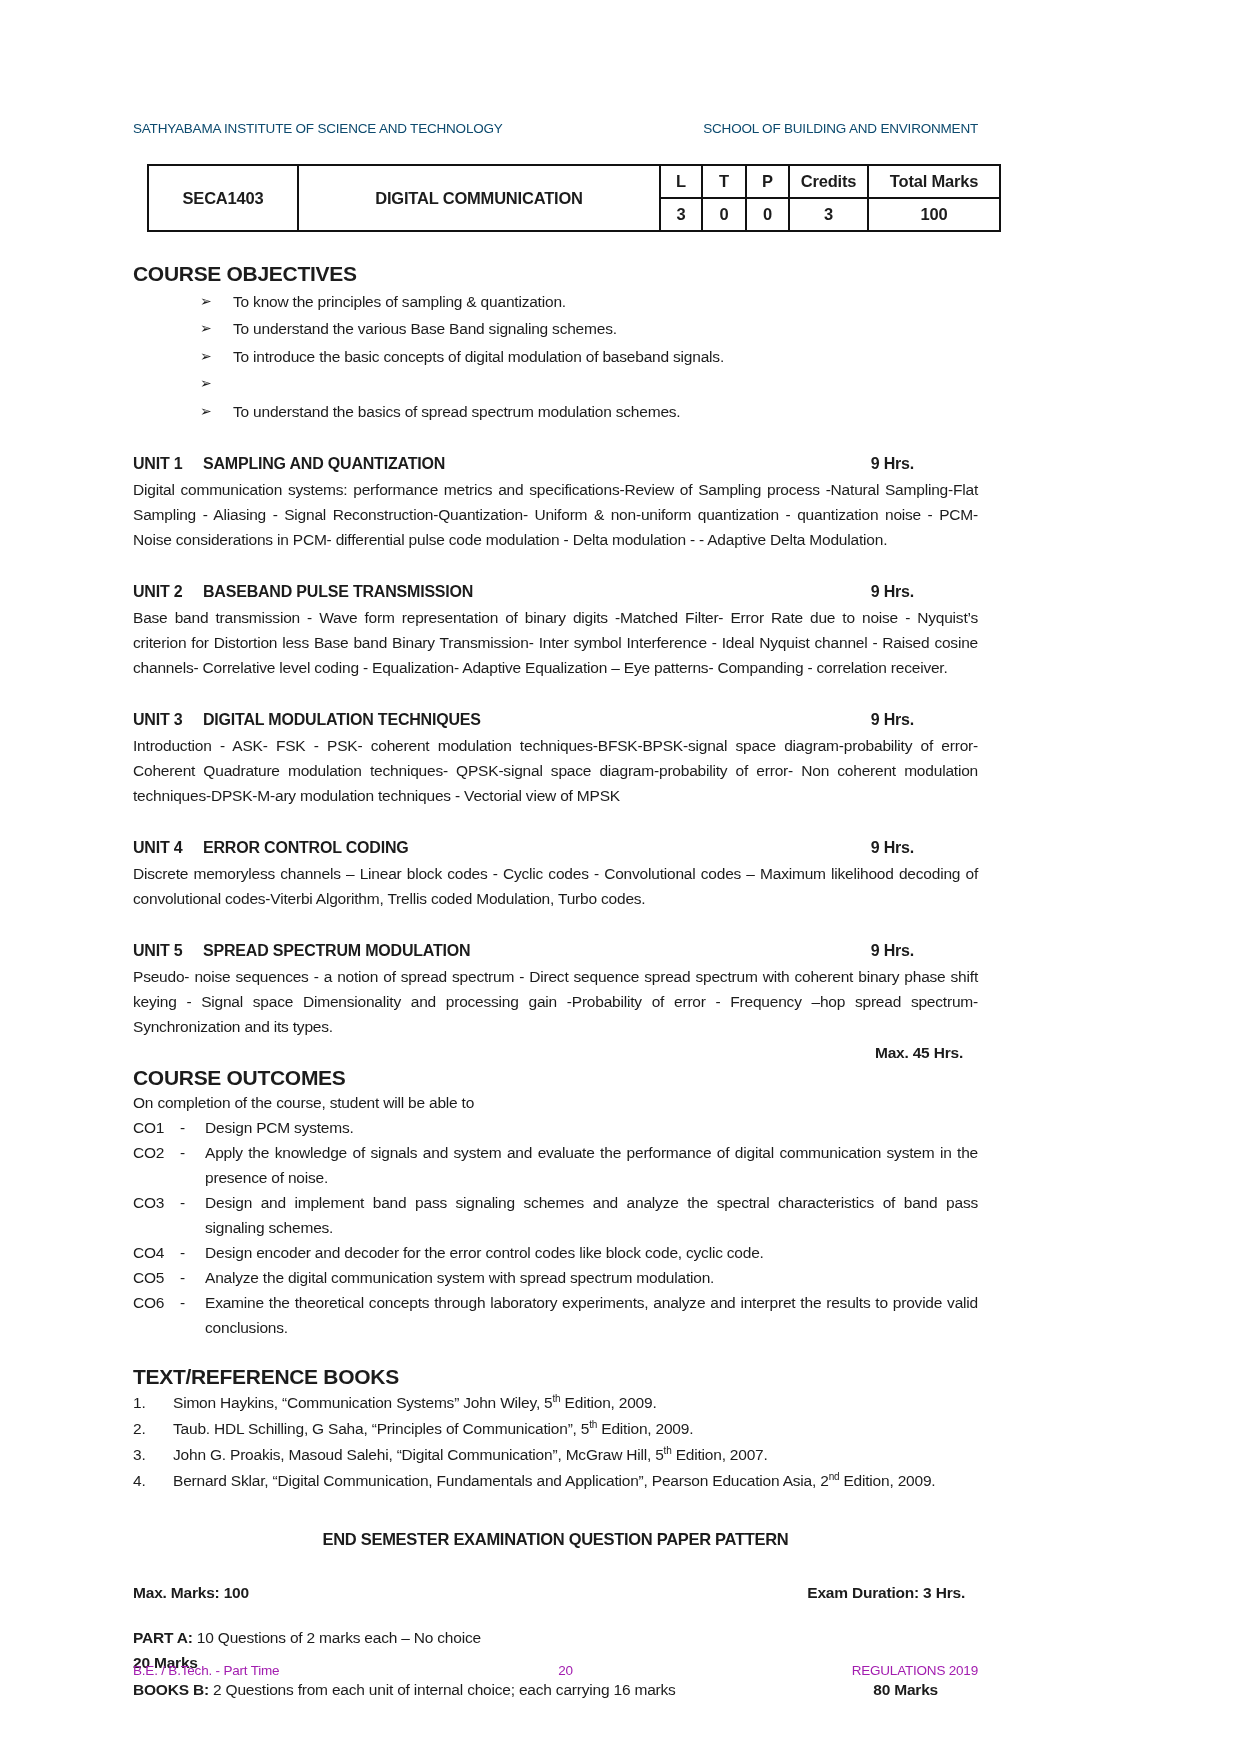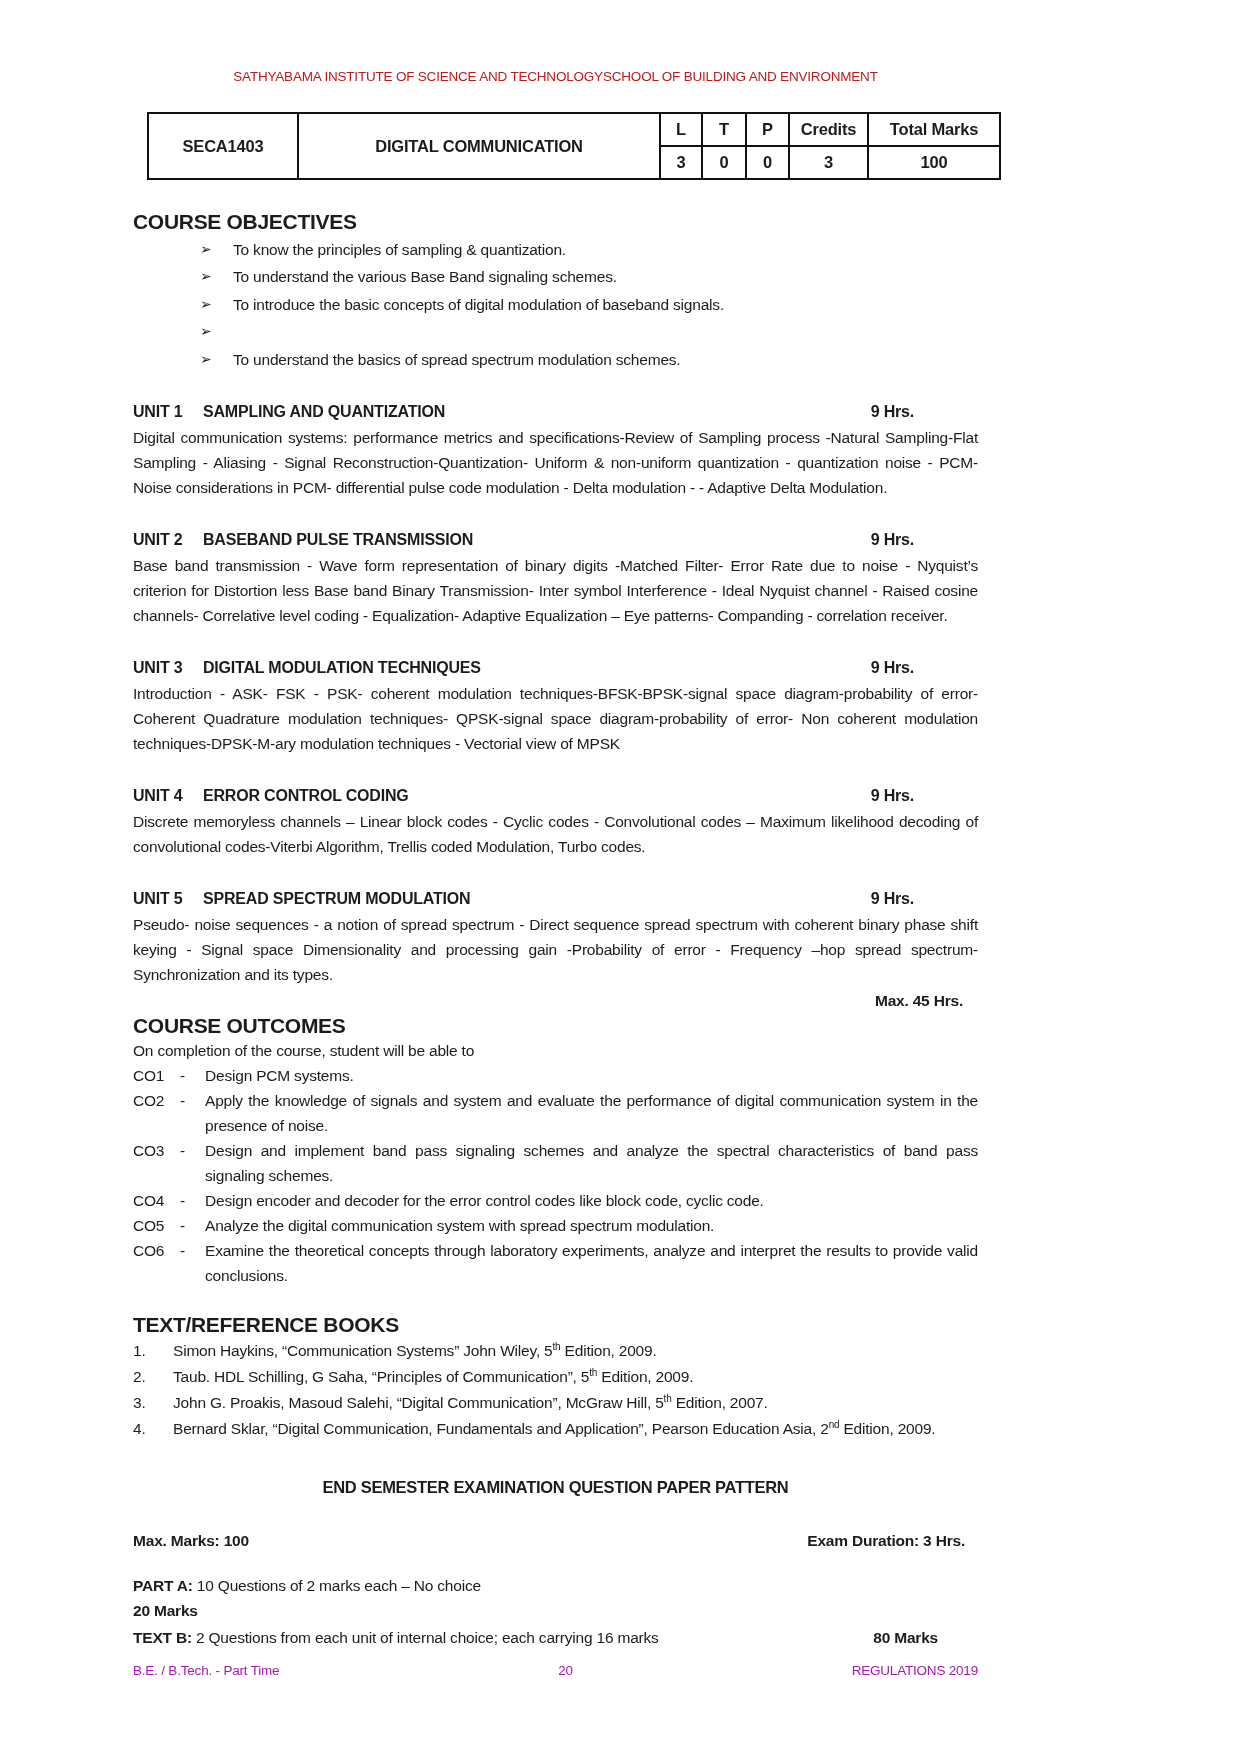--- a/index.html
+++ b/index.html
@@ -9,22 +9,22 @@
     background:#ffffff;
     color:#1c1c1c;
     font-family:"Liberation Sans",sans-serif;
     font-size:15.5px;
     letter-spacing:-0.2px;
     line-height:25px;
     overflow:hidden;
   }
   .content{position:absolute;left:133px;top:0;width:845px;}
   .doc-header{
-    display:flex;justify-content:center;
-    margin-top:68px;font-size:13.5px;line-height:17px;color:#b91c1c;
+    display:flex;justify-content:space-between;
+    margin-top:120px;font-size:13.5px;line-height:17px;color:#0c4a6e;
   }
   
   .course-table{
     border-collapse:collapse;
     margin-top:27px;margin-left:14px;
     table-layout:fixed;width:838px;
   }
   .course-table td,.course-table th{
     border:2.5px solid #111;
     padding:0;text-align:center;vertical-align:middle;
@@ -231,21 +231,21 @@
     <div class="exam-meta">
       <span>Max. Marks: 100</span>
       <span class="right">Exam Duration: 3 Hrs.</span>
     </div>
 
     <div class="part-row first">
       <span class="part-text"><span class="part-label">PART A:</span><span> 10 Questions of 2 marks each – No choice</span></span>
       <span class="part-marks">20 Marks</span>
     </div>
     <div class="part-row">
-      <span class="part-text"><span class="part-label">TEXT B:</span><span> 2 Questions from each unit of internal choice; each carrying 16 marks</span></span>
+      <span class="part-text"><span class="part-label">BOOKS B:</span><span> 2 Questions from each unit of internal choice; each carrying 16 marks</span></span>
       <span class="part-marks">80 Marks</span>
     </div>
 
   </div>
 
   <div class="doc-footer">
     <span>B.E. / B.Tech. - Part Time</span>
     <span>20</span>
     <span>REGULATIONS 2019</span>
   </div>

